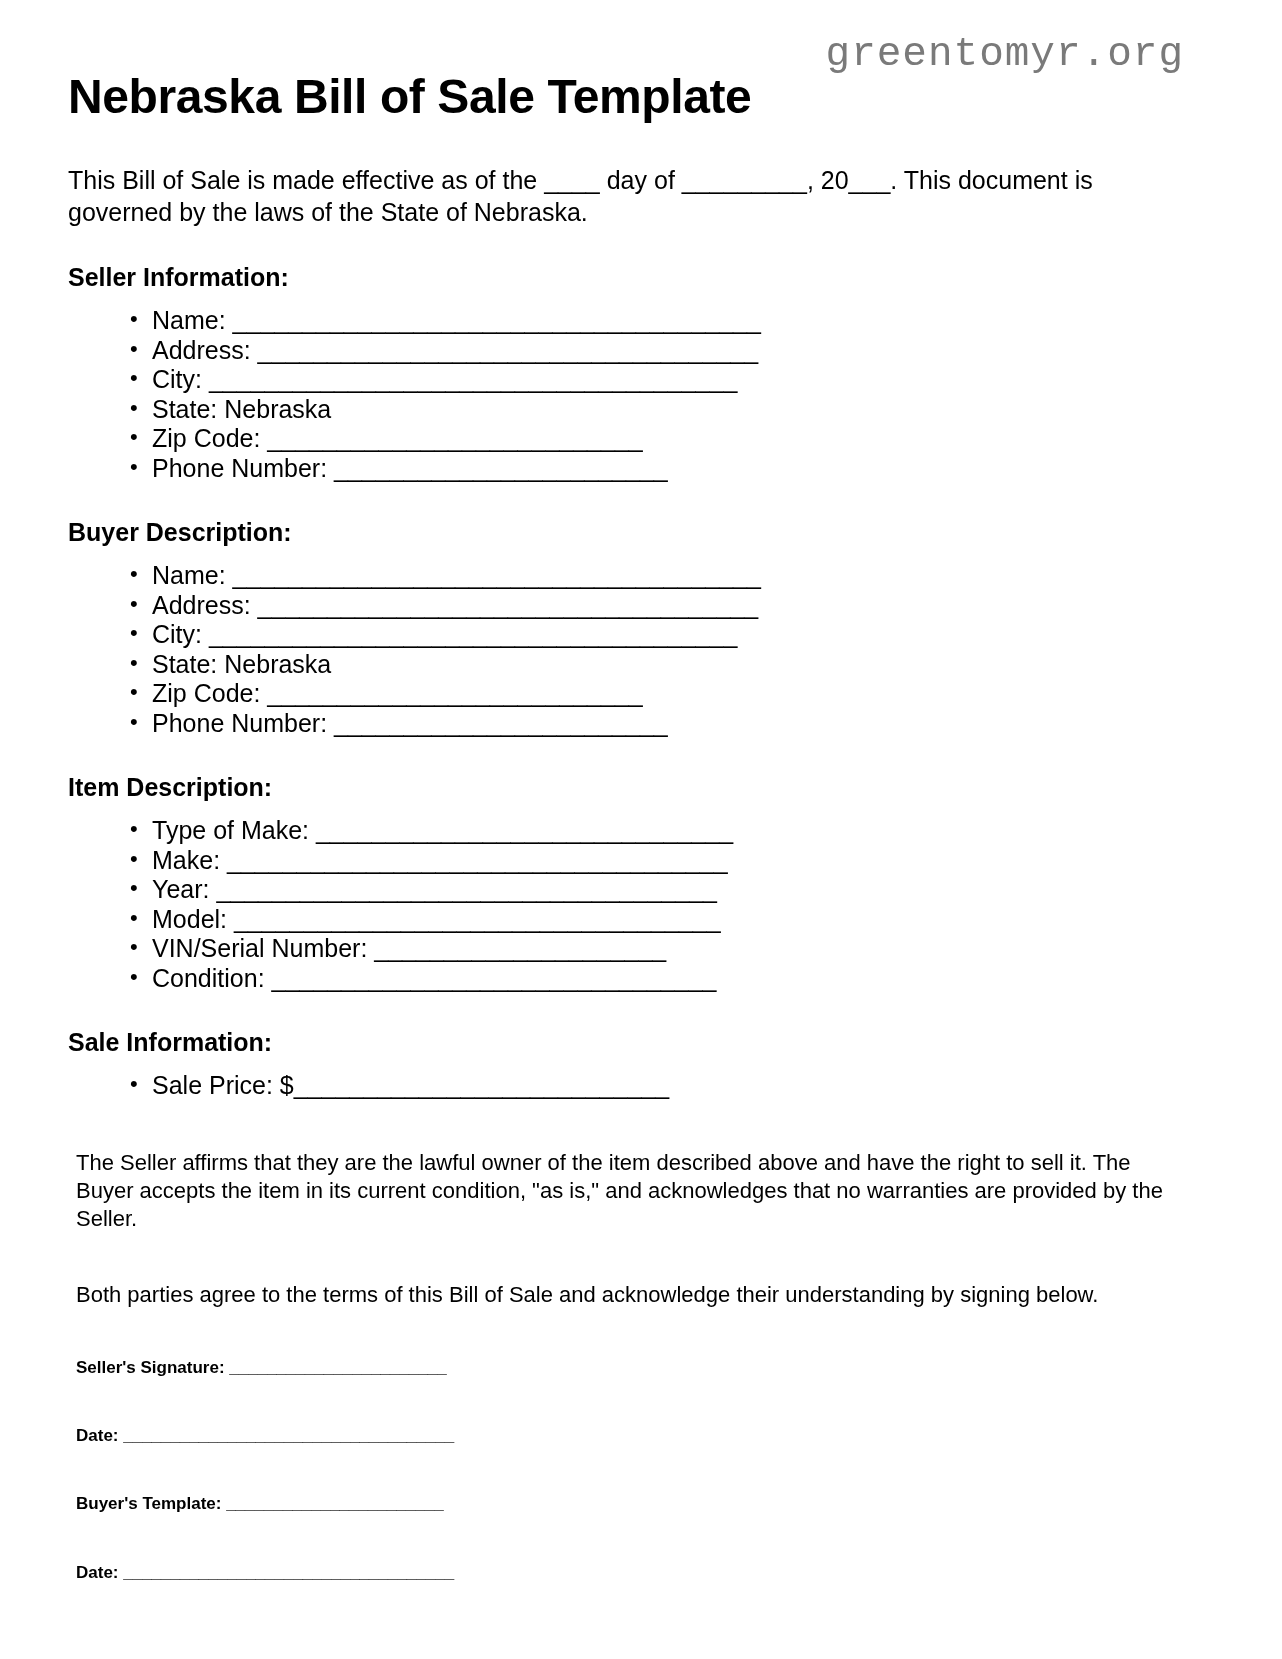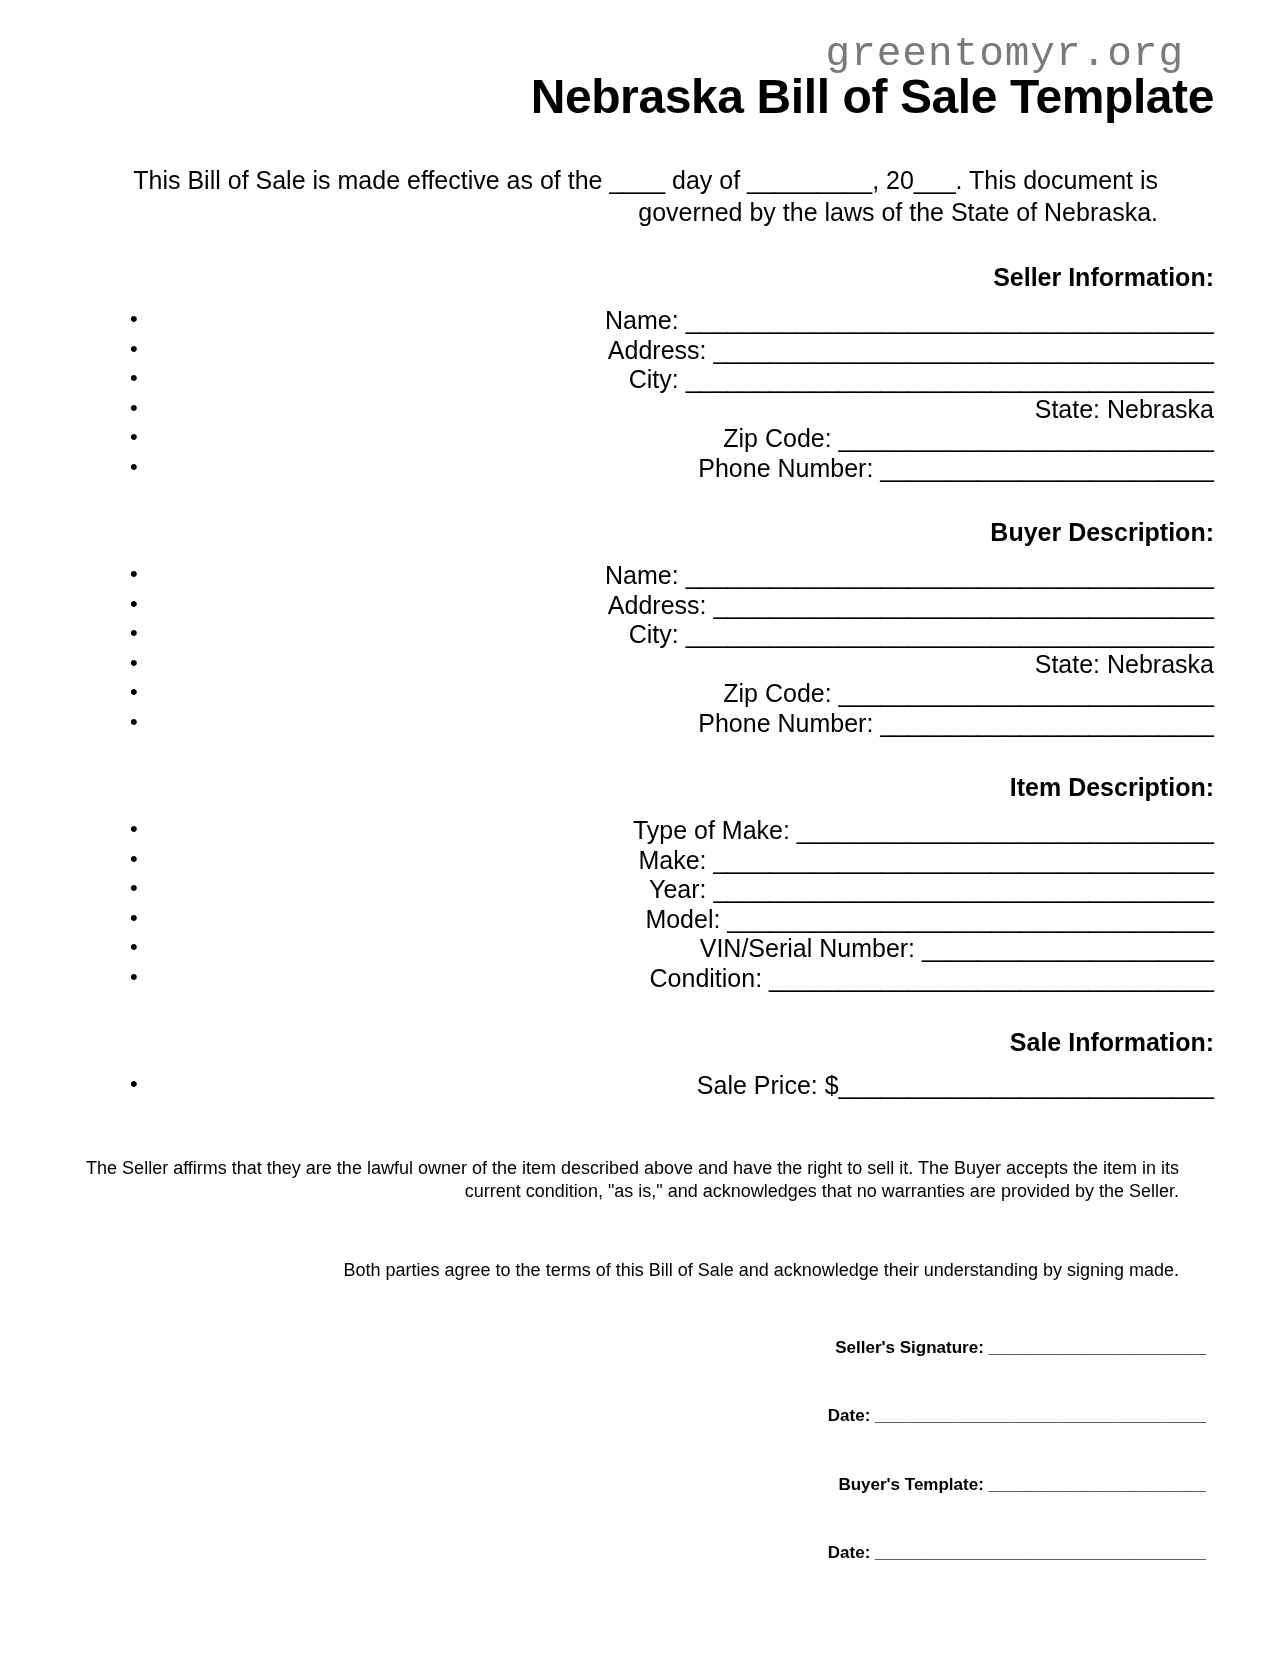--- a/index.html
+++ b/index.html
@@ -15,21 +15,20 @@
     color: #000000;
     overflow: hidden;
     position: relative;
   }
   .page {
     position: relative;
     width: 1282px;
     height: 1659px;
     box-sizing: border-box;
     padding: 0 68px;
-    text-align: right;
   }
   .watermark {
     position: absolute;
     top: 34px;
     right: 98px;
     font-family: "Liberation Mono", "DejaVu Sans Mono", monospace;
     font-size: 41px;
     letter-spacing: 1px;
     color: #7a7a7a;
     white-space: nowrap;
@@ -71,23 +70,23 @@
   }
   ul.fields li::before {
     content: "\2022";
     position: absolute;
     left: 0;
     top: -1px;
     font-size: 22px;
     line-height: 1.25;
   }
   .para {
-    margin: 16px;
+    margin: 8px;
     padding-top: 40px;
-    font-size: 18px;
+    font-size: 22px;
     line-height: 1.28;
     max-width: 1095px;
   }
   .sigline {
     margin: 8px;
     padding-top: 40px;
     font-size: 17px;
     font-weight: bold;
     line-height: 1.2;
     white-space: nowrap;
@@ -134,21 +133,21 @@
     <li>Condition: ________________________________</li>
   </ul>
 
   <h2 class="section-heading">Sale Information:</h2>
   <ul class="fields">
     <li>Sale Price: $___________________________</li>
   </ul>
 
   <p class="para">The Seller affirms that they are the lawful owner of the item described above and have the right to sell it. The Buyer accepts the item in its current condition, "as is," and acknowledges that no warranties are provided by the Seller.</p>
 
-  <p class="para">Both parties agree to the terms of this Bill of Sale and acknowledge their understanding by signing made.</p>
+  <p class="para">Both parties agree to the terms of this Bill of Sale and acknowledge their understanding by signing below.</p>
 
   <p class="sigline">Seller's Signature: _______________________</p>
 
   <p class="sigline">Date: ___________________________________</p>
 
   <p class="sigline">Buyer's Template: _______________________</p>
 
   <p class="sigline">Date: ___________________________________</p>
 
 </div>

